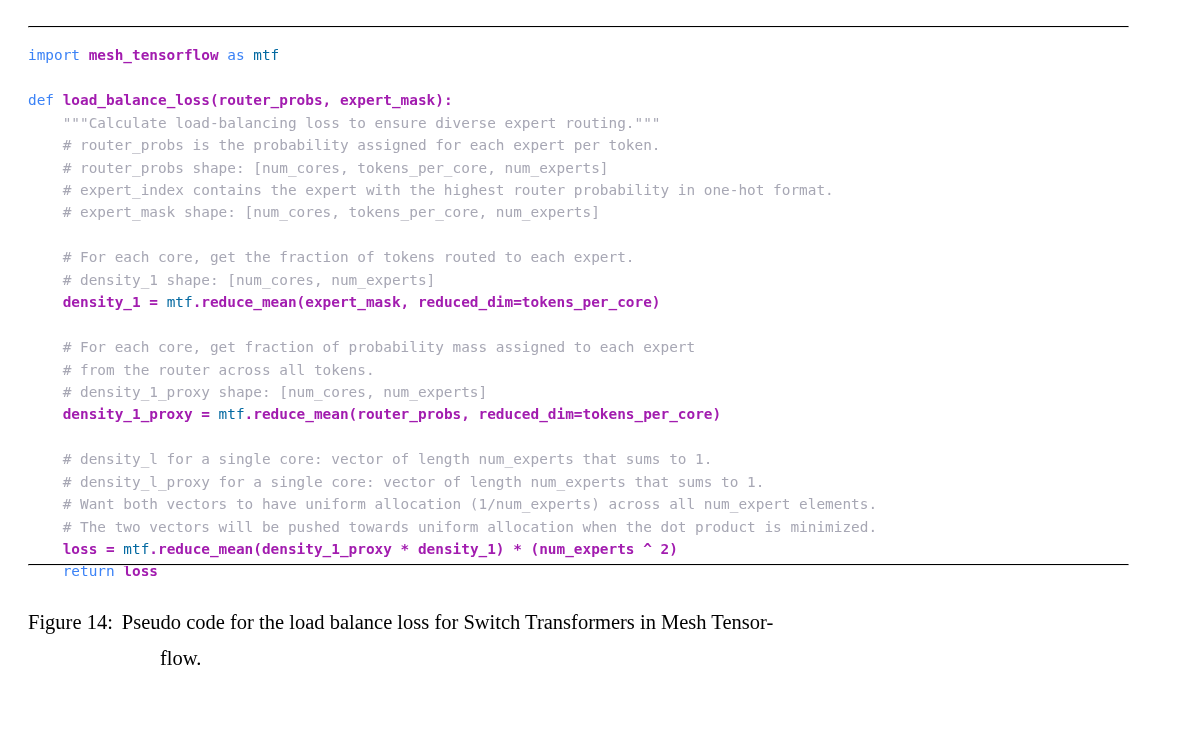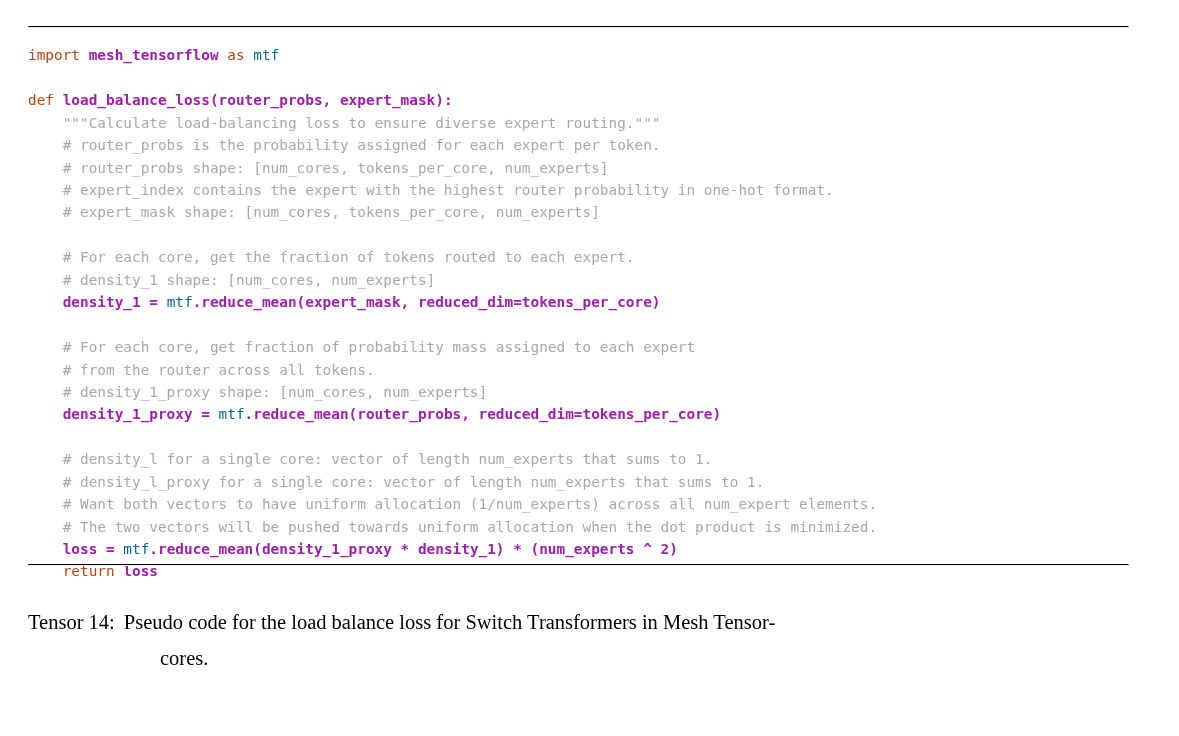--- a/index.html
+++ b/index.html
@@ -48,21 +48,21 @@
     color: #1a1a1a;
   }
   .listing .ln {
     display: block;
     height: 22.45px;
     white-space: pre;
   }
   .listing .ln.blank { color: transparent; }
 
   
-  .kw   { color: #c2410c; }          
+  .kw   { color: #3b82f6; }          
   .mod  { color: #0369a1; }
   .cm   { color: #a7a7b4; }          
   .pl   { color: #a21caf; font-weight: 600; }
 
   
   .caption {
     position: absolute;
     left: 28px;
     top: 604px;
     width: 1100px;
@@ -85,17 +85,17 @@
 
 <div class="page">
 
   <hr class="rule rule-top">
 
   <pre class="listing" id="code-listing"><span class="ln"><span class="kw">import</span><span class="pl"> mesh_tensorflow </span><span class="kw">as</span><span class="pl"> </span><span class="mod">mtf</span></span><span class="ln blank">&nbsp;</span><span class="ln"><span class="kw">def</span><span class="pl"> load_balance_loss(router_probs, expert_mask):</span></span><span class="ln"><span class="pl">    </span><span class="cm">"""Calculate load-balancing loss to ensure diverse expert routing."""</span></span><span class="ln"><span class="pl">    </span><span class="cm"># router_probs is the probability assigned for each expert per token.</span></span><span class="ln"><span class="pl">    </span><span class="cm"># router_probs shape: [num_cores, tokens_per_core, num_experts]</span></span><span class="ln"><span class="pl">    </span><span class="cm"># expert_index contains the expert with the highest router probability in one-hot format.</span></span><span class="ln"><span class="pl">    </span><span class="cm"># expert_mask shape: [num_cores, tokens_per_core, num_experts]</span></span><span class="ln blank">&nbsp;</span><span class="ln"><span class="pl">    </span><span class="cm"># For each core, get the fraction of tokens routed to each expert.</span></span><span class="ln"><span class="pl">    </span><span class="cm"># density_1 shape: [num_cores, num_experts]</span></span><span class="ln"><span class="pl">    </span><span class="pl">density_1 = </span><span class="mod">mtf</span><span class="pl">.reduce_mean(expert_mask, reduced_dim=tokens_per_core)</span></span><span class="ln blank">&nbsp;</span><span class="ln"><span class="pl">    </span><span class="cm"># For each core, get fraction of probability mass assigned to each expert</span></span><span class="ln"><span class="pl">    </span><span class="cm"># from the router across all tokens.</span></span><span class="ln"><span class="pl">    </span><span class="cm"># density_1_proxy shape: [num_cores, num_experts]</span></span><span class="ln"><span class="pl">    </span><span class="pl">density_1_proxy = </span><span class="mod">mtf</span><span class="pl">.reduce_mean(router_probs, reduced_dim=tokens_per_core)</span></span><span class="ln blank">&nbsp;</span><span class="ln"><span class="pl">    </span><span class="cm"># density_l for a single core: vector of length num_experts that sums to 1.</span></span><span class="ln"><span class="pl">    </span><span class="cm"># density_l_proxy for a single core: vector of length num_experts that sums to 1.</span></span><span class="ln"><span class="pl">    </span><span class="cm"># Want both vectors to have uniform allocation (1/num_experts) across all num_expert elements.</span></span><span class="ln"><span class="pl">    </span><span class="cm"># The two vectors will be pushed towards uniform allocation when the dot product is minimized.</span></span><span class="ln"><span class="pl">    </span><span class="pl">loss = </span><span class="mod">mtf</span><span class="pl">.reduce_mean(density_1_proxy * density_1) * (num_experts ^ 2)</span></span><span class="ln"><span class="pl">    </span><span class="kw">return</span><span class="pl"> loss</span></span></pre>
 
   <hr class="rule rule-bottom">
 
   <div class="caption">
-    <span class="cap-line1"><span class="cap-label">Tensor 14:</span><span class="cap-body">Pseudo code for the load balance loss for Switch Transformers in Mesh Tensor-</span></span>
-    <span class="cap-line2">cores.</span>
+    <span class="cap-line1"><span class="cap-label">Figure 14:</span><span class="cap-body">Pseudo code for the load balance loss for Switch Transformers in Mesh Tensor-</span></span>
+    <span class="cap-line2">flow.</span>
   </div>
 
 </div>
 
 </body></html>

